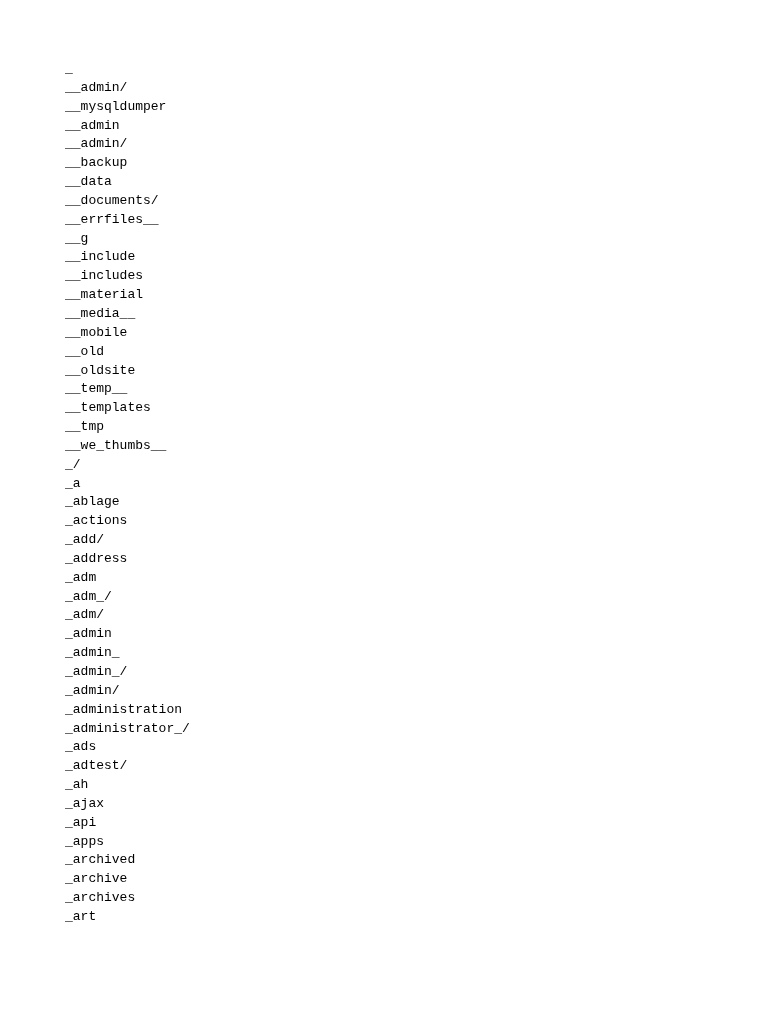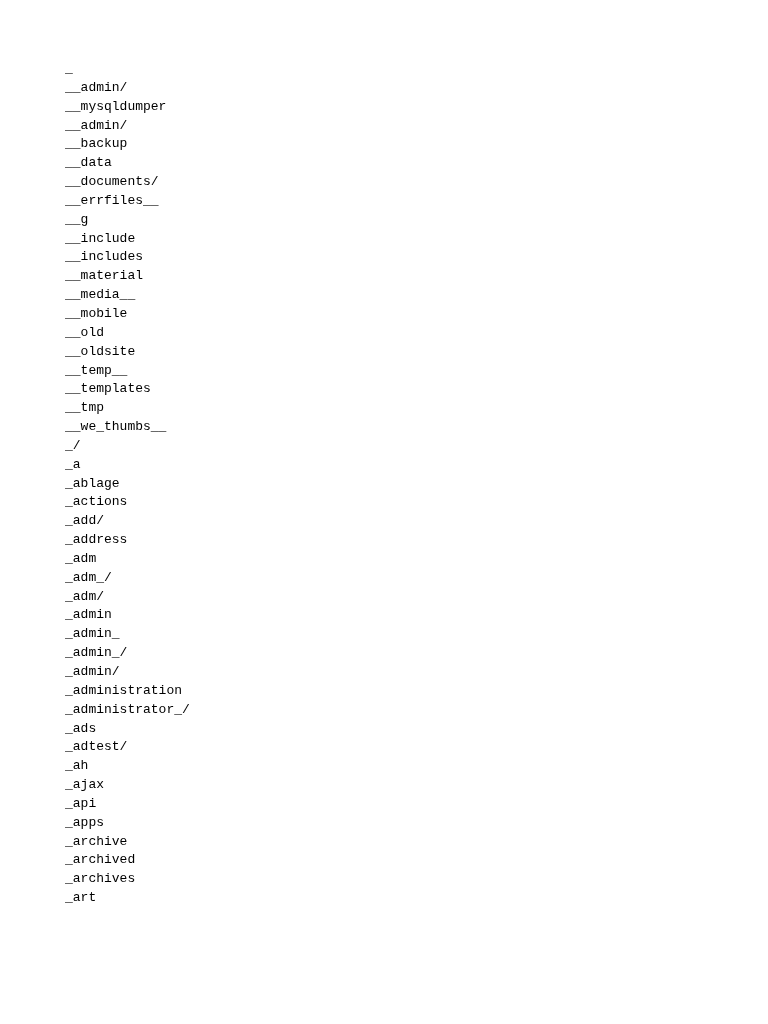--- a/index.html
+++ b/index.html
@@ -22,20 +22,21 @@
       white-space: pre;
     }
   </style>
 </head>
 <body>
 
 <ul class="file-list">
     <li>_</li>
     <li>__admin/</li>
     <li>__mysqldumper</li>
+    <li>__admin</li>
     <li>__admin/</li>
     <li>__backup</li>
     <li>__data</li>
     <li>__documents/</li>
     <li>__errfiles__</li>
     <li>__g</li>
     <li>__include</li>
     <li>__includes</li>
     <li>__material</li>
     <li>__media__</li>
@@ -60,17 +61,17 @@
     <li>_admin_/</li>
     <li>_admin/</li>
     <li>_administration</li>
     <li>_administrator_/</li>
     <li>_ads</li>
     <li>_adtest/</li>
     <li>_ah</li>
     <li>_ajax</li>
     <li>_api</li>
     <li>_apps</li>
+    <li>_archived</li>
     <li>_archive</li>
-    <li>_archived</li>
     <li>_archives</li>
     <li>_art</li>
   </ul>
 
 </body></html>

